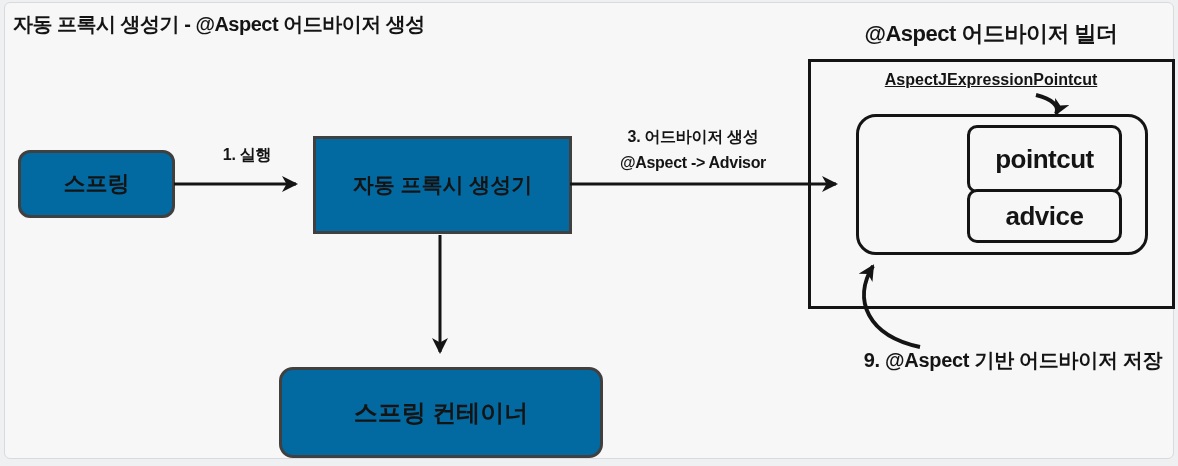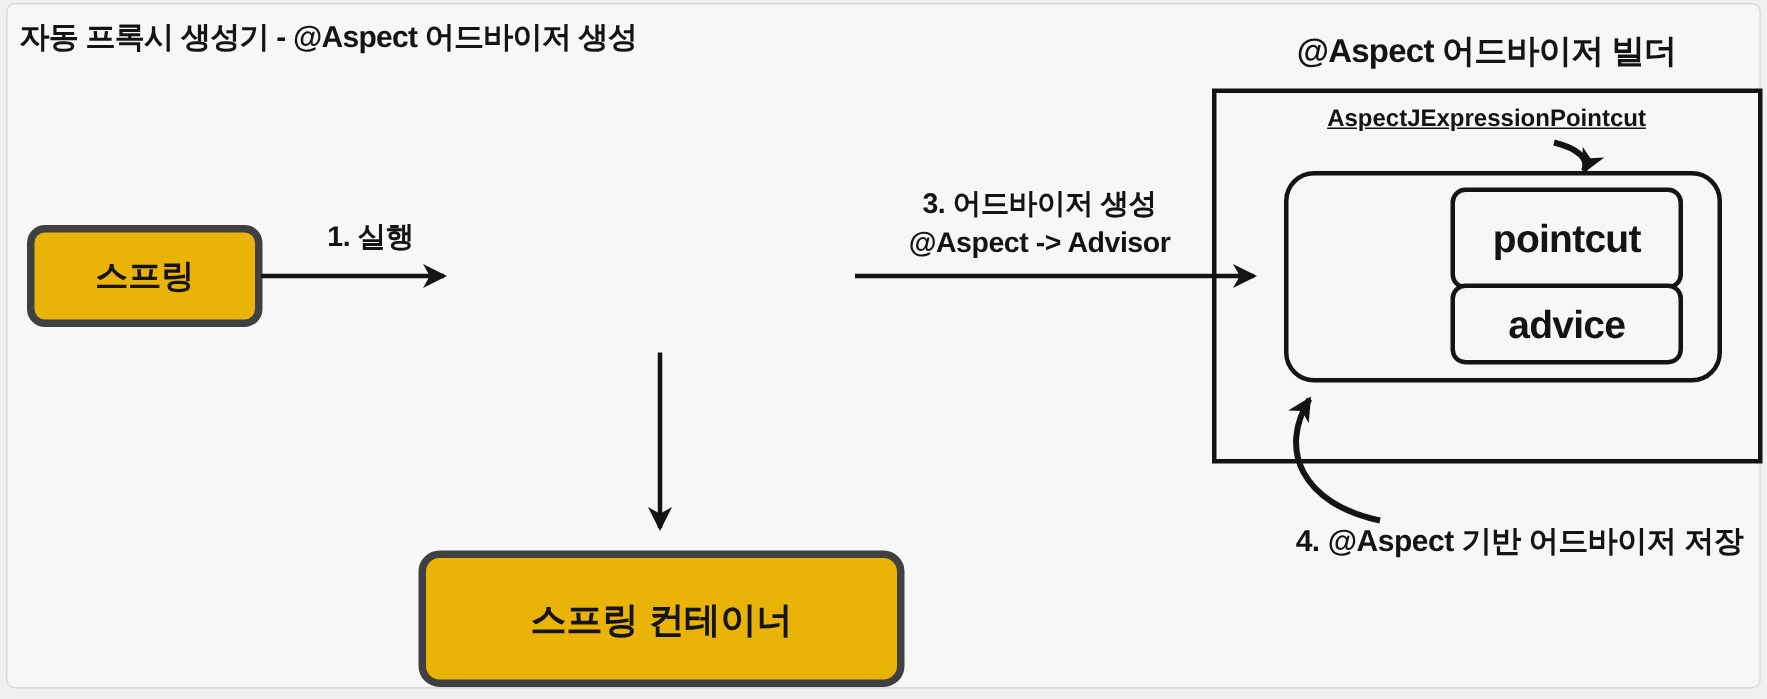--- a/index.html
+++ b/index.html
@@ -19,22 +19,22 @@
   }
   .abs { position: absolute; }
   .ink { color: #141414; }
   .diagram-title {
     left: 8px; top: 8px;
     font-size: 20px; font-weight: 700;
     letter-spacing: -0.5px;
     white-space: nowrap;
   }
   .node {
-    background: #eab308;
-    border: 5px solid #404040;
+    background: #0369a1;
+    border: 3px solid #404040;
     display: flex; align-items: center; justify-content: center;
     box-sizing: border-box;
     font-weight: 700;
     color: #141414;
     white-space: nowrap;
   }
   .node-spring {
     left: 13px; top: 147px; width: 157px; height: 68px;
     border-radius: 12px; font-size: 22px;
   }
@@ -85,21 +85,21 @@
     border-radius: 10px;
     display: flex; align-items: center; justify-content: center;
     box-sizing: border-box;
     font-size: 26px; font-weight: 600;
     color: #141414;
     letter-spacing: -0.5px;
   }
   .node-pointcut { left: 962px; top: 122px; width: 155px; height: 68px; }
   .node-advice  { left: 962px; top: 186px; width: 155px; height: 54px; }
   .edge-label {
-    font-size: 19px; font-weight: 700;
+    font-size: 16px; font-weight: 700;
     color: #141414;
     text-align: center;
     white-space: nowrap;
     letter-spacing: -0.3px;
   }
   .label-step1 { left: 196px; top: 142px; width: 92px; }
   .label-step2 { left: 192px; top: 284px; width: 240px; }
   .label-step3 { left: 578px; top: 121px; width: 220px; line-height: 26px; }
   .label-step4 { left: 845px; top: 344px; width: 326px; font-size: 20px; }
   svg.arrows {
@@ -113,20 +113,23 @@
 <body>
 
 <div class="canvas">
 
   <div class="abs ink diagram-title">자동 프록시 생성기 - @Aspect 어드바이저 생성</div>
 
   <div class="abs node node-spring">
     <span>스프링</span>
   </div>
 
+  <div class="abs node node-apc">
+    <span>자동 프록시 생성기</span>
+  </div>
 
   <div class="abs ink builder-title">@Aspect 어드바이저 빌더</div>
 
   <div class="abs node node-container">
     <span>스프링 컨테이너</span>
   </div>
 
   <div class="abs builder-outer"></div>
 
   <div class="abs ink pointcut-class-label">AspectJExpressionPointcut</div>
@@ -143,21 +146,21 @@
   </div>
 
   <div class="abs edge-label label-step1">1. 실행</div>
 
 
   <div class="abs edge-label label-step3">
     <div>3. 어드바이저 생성</div>
     <div>@Aspect -&gt; Advisor</div>
   </div>
 
-  <div class="abs edge-label label-step4">4. @Aspect 기반 어드바이저 저장</div>
+  <div class="abs edge-label label-step4">9. @Aspect 기반 어드바이저 저장</div>
 </div>
 
 <svg class="arrows" viewBox="0 0 1178 466" xmlns="http://www.w3.org/2000/svg">
   <defs>
     <marker id="arrowhead" markerUnits="userSpaceOnUse" markerWidth="20" markerHeight="18" refX="14" refY="8" orient="auto">
       <path d="M0,0 L16,8 L0,16 L4.5,8 Z" fill="#141414"></path>
     </marker>
   </defs>
 
   <line x1="174" y1="184" x2="296" y2="184" stroke="#141414" stroke-width="3" marker-end="url(#arrowhead)"></line>

